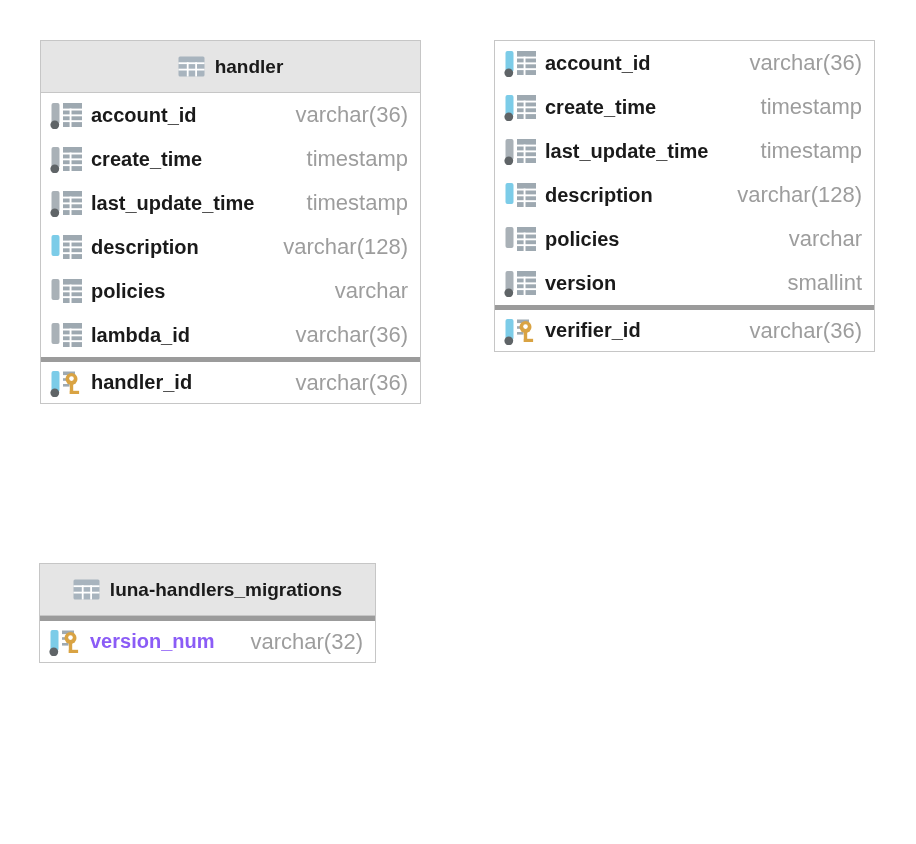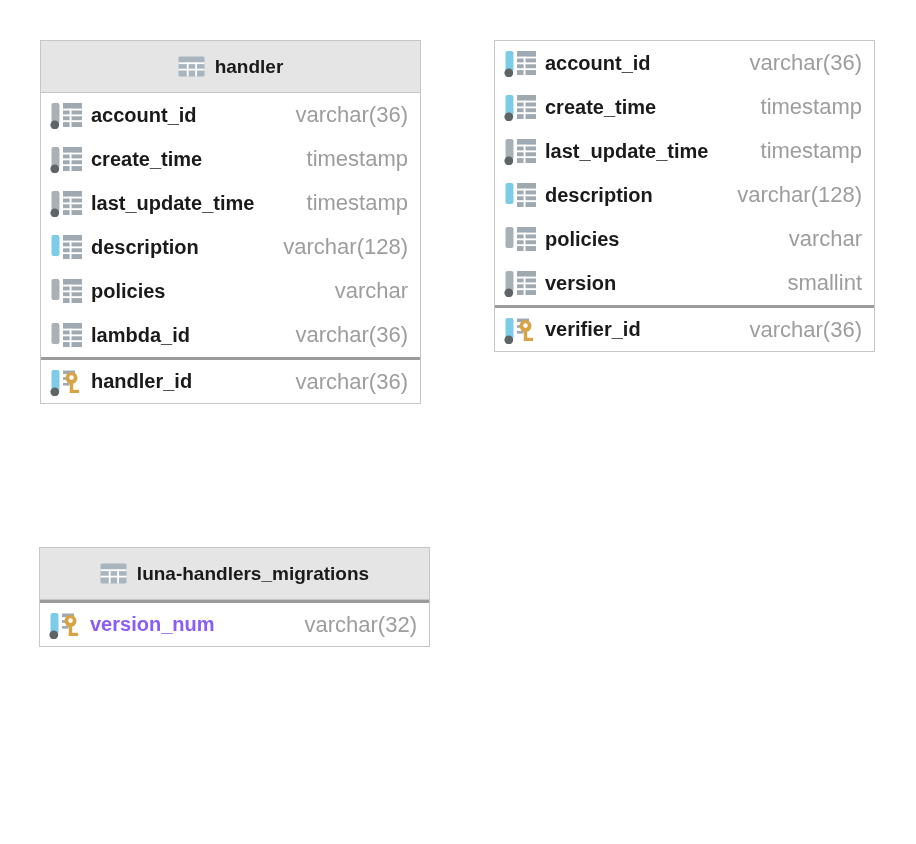--- a/index.html
+++ b/index.html
@@ -41,21 +41,21 @@
   .col-row {
     height: 44px;
     display: flex;
     align-items: center;
     padding: 0 12px 0 9px;
     box-sizing: border-box;
     background: #ffffff;
   }
   .col-row.pk {
     height: 46px;
-    border-top: 3px solid #701a75;
+    border-top: 5px solid #701a75;
   }
   .col-icon {
     width: 34px;
     height: 28px;
     flex: 0 0 34px;
     display: inline-flex;
     line-height: 0;
   }
   .col-name {
     font-size: 20px;
@@ -295,21 +295,21 @@
             <circle cx="21.5" cy="9.6" r="2.3" fill="#fff"></circle>
             <rect x="19.8" y="14.5" width="3.4" height="10.5" fill="#D9A343"></rect>
             <rect x="19.8" y="21.8" width="9.3" height="3.2" fill="#D9A343"></rect>
             <circle cx="4.8" cy="23.8" r="4.4" fill="#5F6467"></circle>
           </svg>
         </span>
         <span class="col-name" style="color: rgb(26, 26, 26);">verifier_id</span>
         <span class="col-type" style="color: rgb(157, 157, 157);">varchar(36)</span>
       </div>
     </div>
-    <div class="table-node" style="left: 39px; top: 547px; width: 391px;">
+    <div class="table-node" style="left: 39px; top: 563px; width: 337px;">
       <div class="tbl-header" style="background: rgb(229, 229, 229); border-bottom-color: rgb(198, 198, 198);">
         <span class="tbl-icon">
           <svg width="27" height="21" viewBox="0 0 27 21">
             <rect x="0.5" y="0.5" width="26" height="20" rx="1.5" fill="#A8B4BE"></rect>
             <rect x="0.5" y="6.3" width="26" height="1.8" fill="#fff"></rect>
             <rect x="0.5" y="12.7" width="26" height="1.8" fill="#fff"></rect>
             <rect x="8.8" y="6.3" width="1.8" height="14.2" fill="#fff"></rect>
             <rect x="17.2" y="6.3" width="1.8" height="14.2" fill="#fff"></rect>
           </svg>
         </span>

